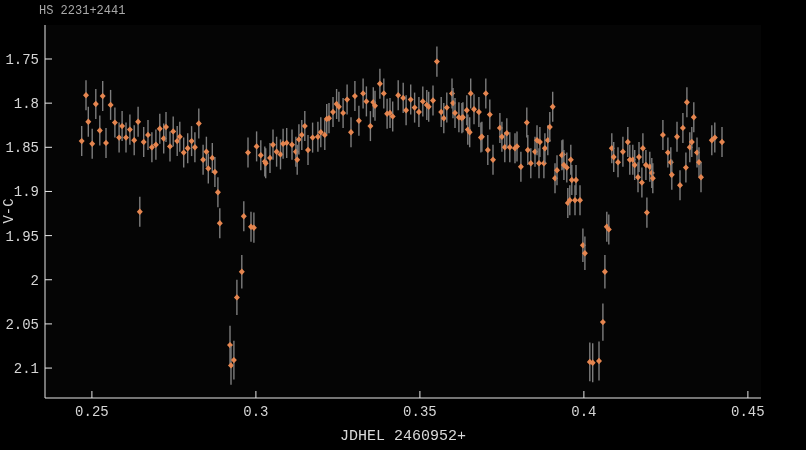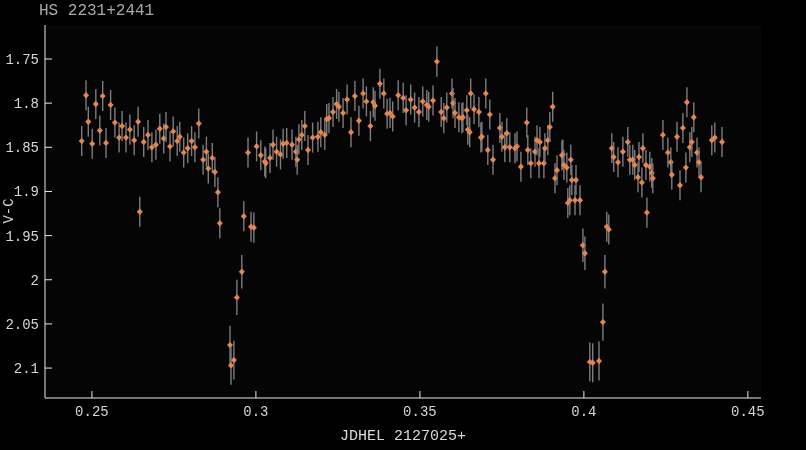--- a/index.html
+++ b/index.html
@@ -1,19 +1,19 @@
 <!DOCTYPE html>
 <html><head>
 <meta charset="utf-8">
 <style>
   html,body{margin:0;padding:0;background:#000;}
   body{width:806px;height:450px;overflow:hidden;}
   .chart{position:relative;width:806px;height:450px;background:#000;
          font-family:"Liberation Mono","DejaVu Sans Mono",monospace;}
-  .chart-title{position:absolute;left:39px;top:2px;font-size:16px;line-height:18px;
+  .chart-title{position:absolute;left:39px;top:2px;font-size:12px;line-height:18px;
                color:#a9a9a9;white-space:nowrap;}
   .xlabel{position:absolute;left:45px;top:428px;width:716px;text-align:center;
           font-size:15px;color:#d9d9d9;white-space:nowrap;}
   .ylabel{position:absolute;left:9px;top:211px;transform:translate(-50%,-50%) rotate(-90deg);
           font-size:14px;color:#d9d9d9;white-space:nowrap;}
   svg{position:absolute;left:0;top:0;}
   .ticklab{font-family:"Liberation Mono","DejaVu Sans Mono",monospace;font-size:14px;fill:#d6d6d6;}
 </style>
 </head>
 <body>
@@ -442,14 +442,14 @@
       <path d="M698 177.3 L701 174.10000000000002 L704 177.3 L701 180.5 Z" fill="#e5854f"></path>
       <line x1="711.8" y1="125.2" x2="711.8" y2="155.2" stroke="#7d7d7d" stroke-width="1.4"></line>
       <path d="M708.8 140.2 L711.8 137 L714.8 140.2 L711.8 143.39999999999998 Z" fill="#e5854f"></path>
       <line x1="714.8" y1="122.6" x2="714.8" y2="152.6" stroke="#7d7d7d" stroke-width="1.4"></line>
       <path d="M711.8 137.6 L714.8 134.4 L717.8 137.6 L714.8 140.79999999999998 Z" fill="#e5854f"></path>
       <line x1="722" y1="127" x2="722" y2="157" stroke="#7d7d7d" stroke-width="1.4"></line>
       <path d="M719 142 L722 138.8 L725 142 L722 145.2 Z" fill="#e5854f"></path>
     </svg>
   <div class="chart-title">HS 2231+2441</div>
   <div class="ylabel">V-C</div>
-  <div class="xlabel">JDHEL 2127025+</div>
+  <div class="xlabel">JDHEL 2460952+</div>
 </div>
 
 </body></html>

